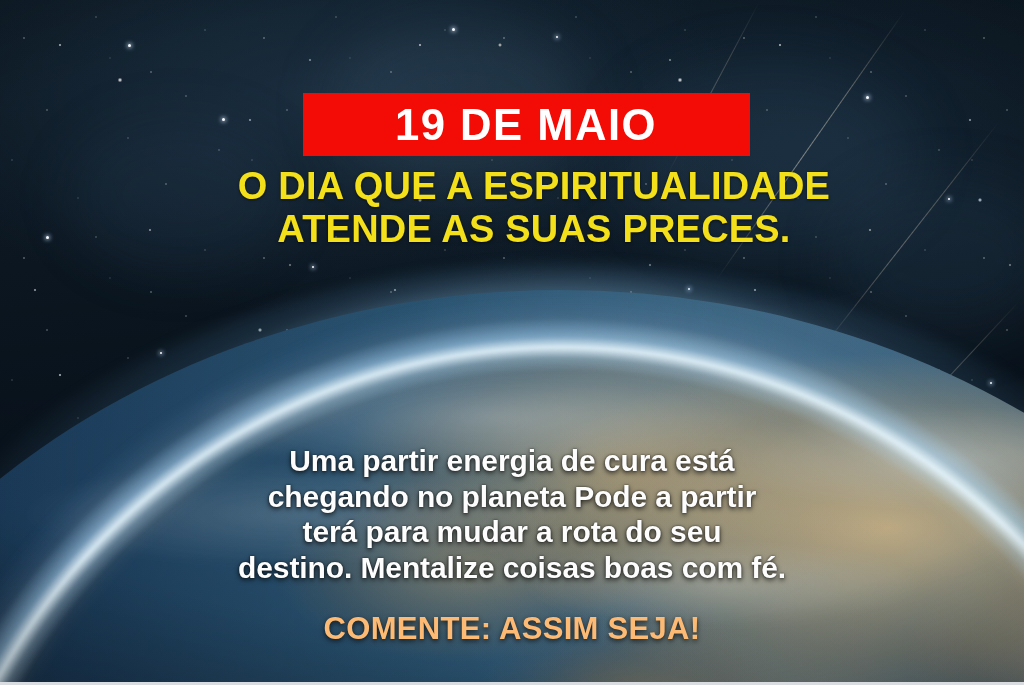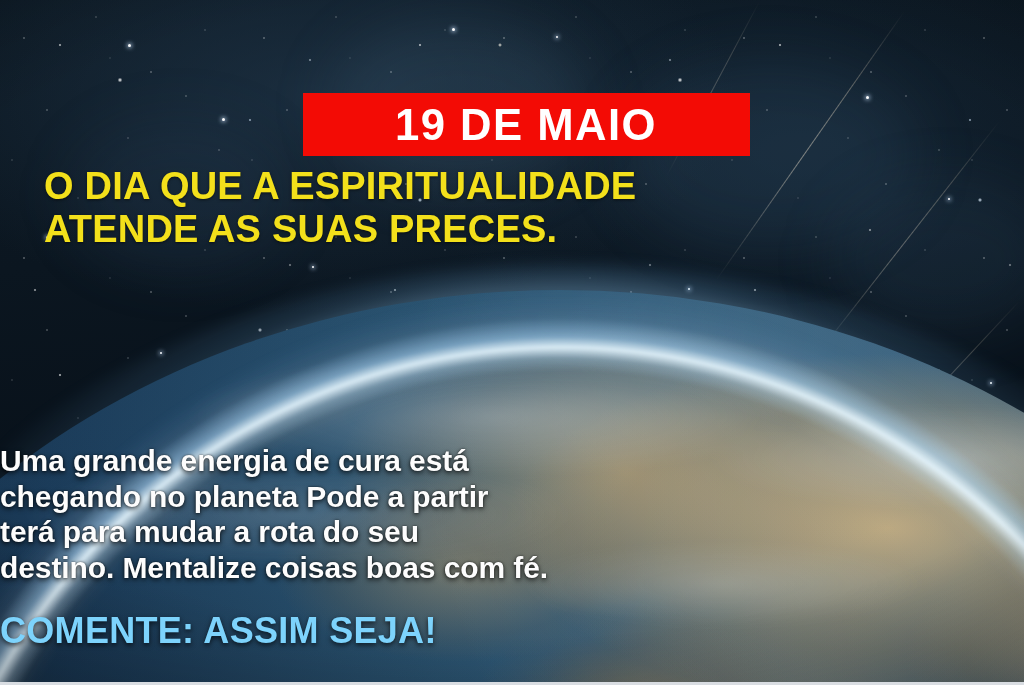--- a/index.html
+++ b/index.html
@@ -211,20 +211,21 @@
       radial-gradient(ellipse 120% 90% at 50% 46%, rgba(0,0,0,0) 52%, rgba(0,0,0,0.35) 86%, rgba(0,0,0,0.58) 100%);
   }
 
   
   .content {
     position: absolute;
     inset: 0;
     display: flex;
     flex-direction: column;
     align-items: center;
+    text-align: center;
     border-radius: 31px;
   }
 
   
   .date-banner {
     position: absolute;
     left: 303px;
     top: 93px;
     width: 447px;
     height: 63px;
@@ -273,22 +274,22 @@
     text-shadow: 0 2px 5px rgba(0,0,0,0.75), 0 0 2px rgba(0,0,0,0.6);
   }
   .body-line { display: block; white-space: nowrap; }
 
   
   .cta {
     position: absolute;
     left: 0;
     right: 0;
     top: 613px;
-    color: #7dd3fc;
-    font-size: 36px;
+    color: #fdba74;
+    font-size: 31px;
     font-weight: bold;
     letter-spacing: 0.3px;
     line-height: 1;
     text-shadow: 0 2px 5px rgba(0,0,0,0.7);
     white-space: nowrap;
   }
 
   
   .bottom-strip {
     position: absolute;
@@ -348,21 +349,21 @@
     <div class="date-banner">
       <span class="date-banner-text">19 DE MAIO</span>
     </div>
 
     <div class="headline">
       <span class="headline-line">O DIA QUE A ESPIRITUALIDADE</span>
       <span class="headline-line">ATENDE AS SUAS PRECES.</span>
     </div>
 
     <div class="body-copy">
-      <span class="body-line">Uma grande energia de cura está</span>
+      <span class="body-line">Uma partir energia de cura está</span>
       <span class="body-line">chegando no planeta Pode a partir</span>
       <span class="body-line">terá para mudar a rota do seu</span>
       <span class="body-line">destino. Mentalize coisas boas com fé.</span>
     </div>
 
     <div class="cta">COMENTE: ASSIM SEJA!</div>
 
   </div>
 
   <div class="bottom-strip"></div>

